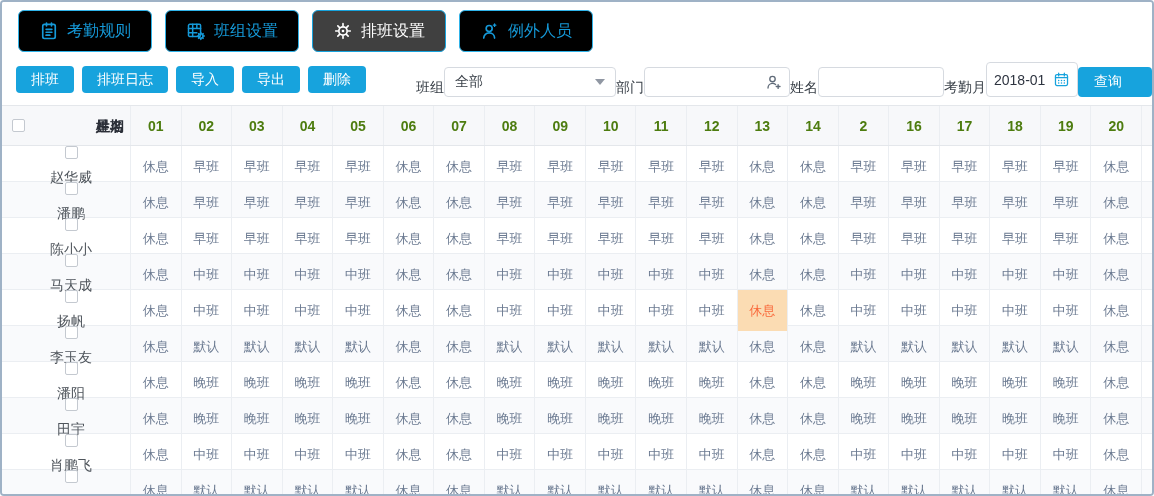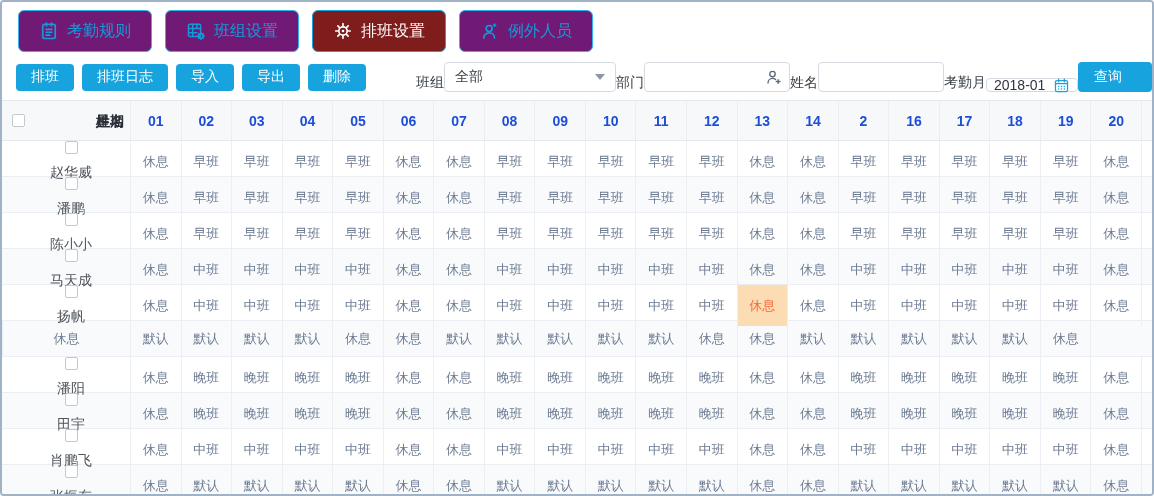--- a/index.html
+++ b/index.html
@@ -23,24 +23,24 @@
   }
   .tab {
     height: 42px;
     display: inline-flex; align-items: center; gap: 8px;
     padding: 0 20px;
     border: 1px solid #2FB3E9;
     border-radius: 6px;
     color: #1599D8;
     font-size: 16px;
     cursor: pointer;
-    background: #701a75;
+    background: #000000;
   }
   .tab.active {
-    background: #7f1d1d;
+    background: #404040;
     border-color: #17A3DD;
     color: #fff;
   }
   .tab .ticon { display: inline-flex; width: 20px; height: 20px; }
   .tab .ticon svg { width: 20px; height: 20px; }
   
   .toolbar {
     display: flex; align-items: center;
     padding: 4px 0 8px 14px;
     gap: 8px;
@@ -85,21 +85,21 @@
   }
   .dept-input { width: 146px; padding-right: 28px !important; }
   .name-input { width: 126px; }
   .input-icon {
     position: absolute; right: 7px; top: 6px;
     width: 18px; height: 18px; color: #5F6A78;
     cursor: pointer;
   }
   .input-icon svg { width: 18px; height: 18px; }
   .date-box {
-    width: 92px; height: 14px;
+    width: 92px; height: 35px;
     border: 1px solid #D6DAE0; border-radius: 4px;
     display: flex; align-items: center; gap: 6px;
     padding: 0 7px;
     font-size: 14px; color: #2E3440;
     cursor: pointer; background: #fff;
   }
   .date-box .cal { display: inline-flex; width: 17px; height: 17px; color: #17A3DD; margin-left: auto; }
   .date-box .cal svg { width: 17px; height: 17px; }
   .search-btn {
     background: #17A3DD; color: #fff;
@@ -123,21 +123,21 @@
     background: #F7F8FA;
     border-bottom: 1px solid #E4E7EB;
   }
   .trow { height: 36px; border-bottom: 1px solid #EBEEF2; background: #fff; }
   .trow.stripe { background: #F9FAFC; }
   .cell {
     display: flex; align-items: center; justify-content: center;
     font-size: 14px;
   }
   .cell.day { border-left: 1px solid #EBEEF2; }
-  .th.day { font-weight: bold; color: #1d4ed8; }
+  .th.day { font-weight: bold; color: #4d7c0f; }
   .td.day { color: #6B7A91; font-size: 13px; cursor: pointer; }
   .td.day.hl { background: #FBDCB3; color: #F9683A; }
   .name-cell {
     justify-content: flex-start;
     gap: 10px; padding-left: 10px; flex-direction: column;
   }
   .name-cell .pname { color: #4F555C; font-size: 14px; }
   .cb {
     width: 13px; height: 13px;
     border: 1px solid #C4C9D0; border-radius: 2px;
@@ -411,20 +411,24 @@
           <div class="cell day td">休息</div>
           <div class="cell day td">中班</div>
           <div class="cell day td">中班</div>
           <div class="cell day td">中班</div>
           <div class="cell day td">中班</div>
           <div class="cell day td">中班</div>
           <div class="cell day td">休息</div>
           <div class="cell day"></div>
         </div>
         <div class="trow stripe">
+          <div class="cell name-cell">
+            <span class="cb"></span>
+            <span class="pname">李玉友</span>
+          </div>
           <div class="cell day td">休息</div>
           <div class="cell day td">默认</div>
           <div class="cell day td">默认</div>
           <div class="cell day td">默认</div>
           <div class="cell day td">默认</div>
           <div class="cell day td">休息</div>
           <div class="cell day td">休息</div>
           <div class="cell day td">默认</div>
           <div class="cell day td">默认</div>
           <div class="cell day td">默认</div>

